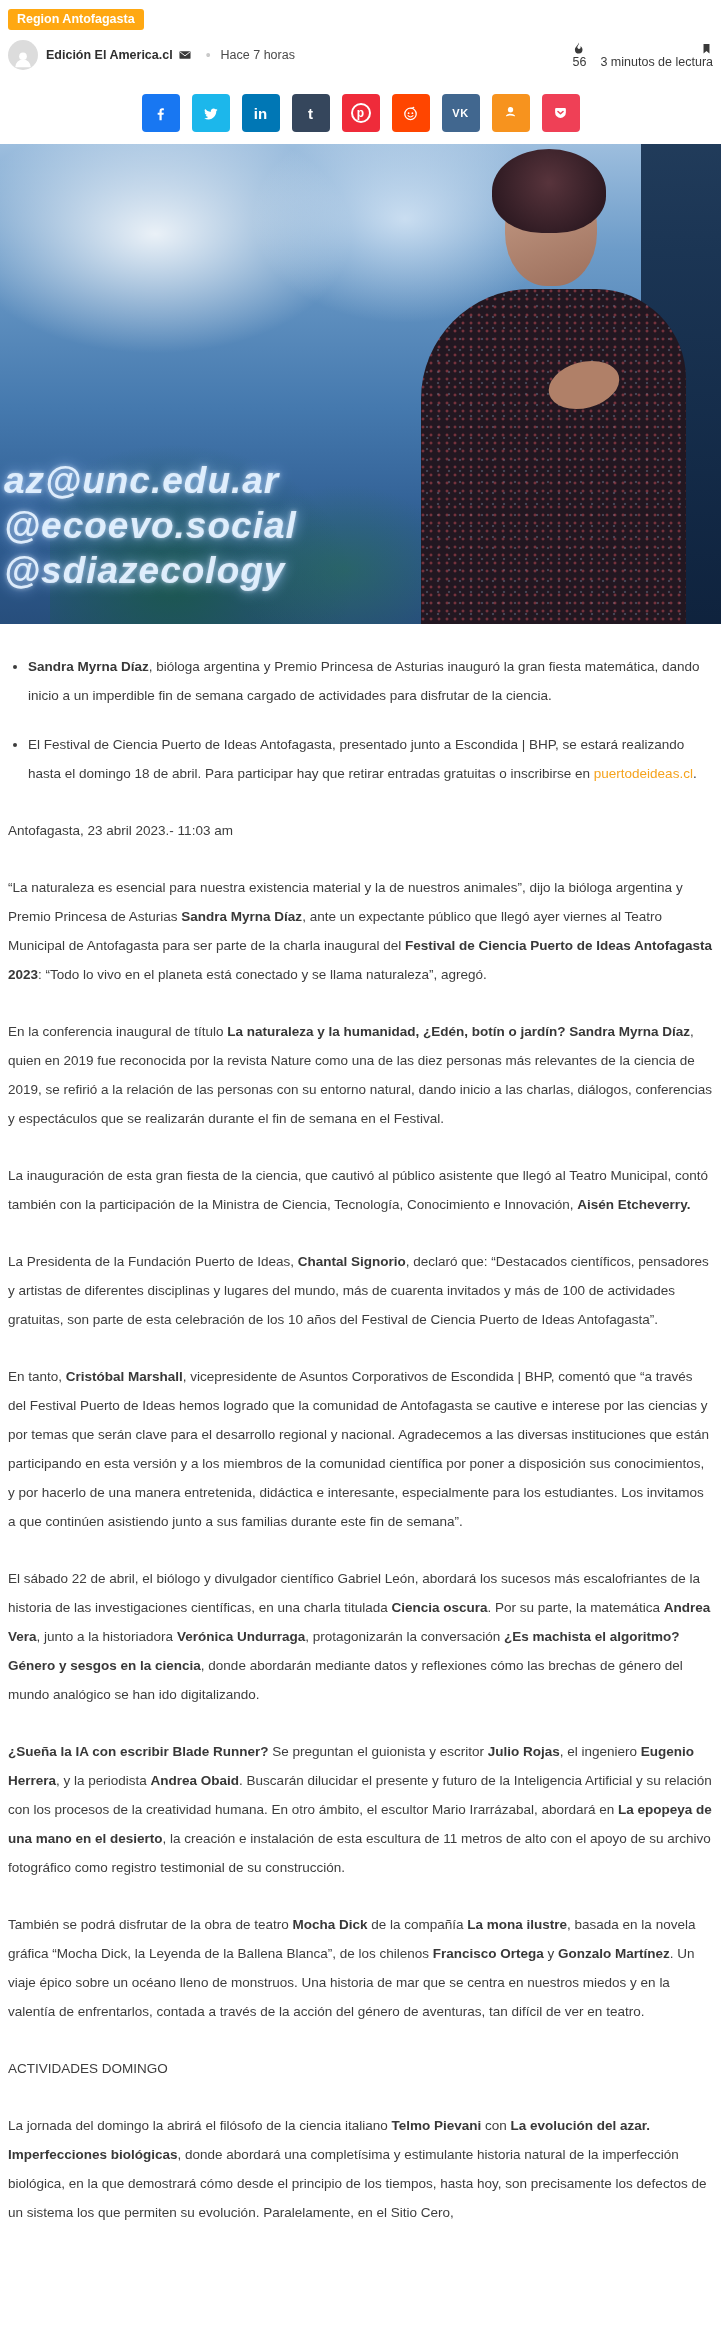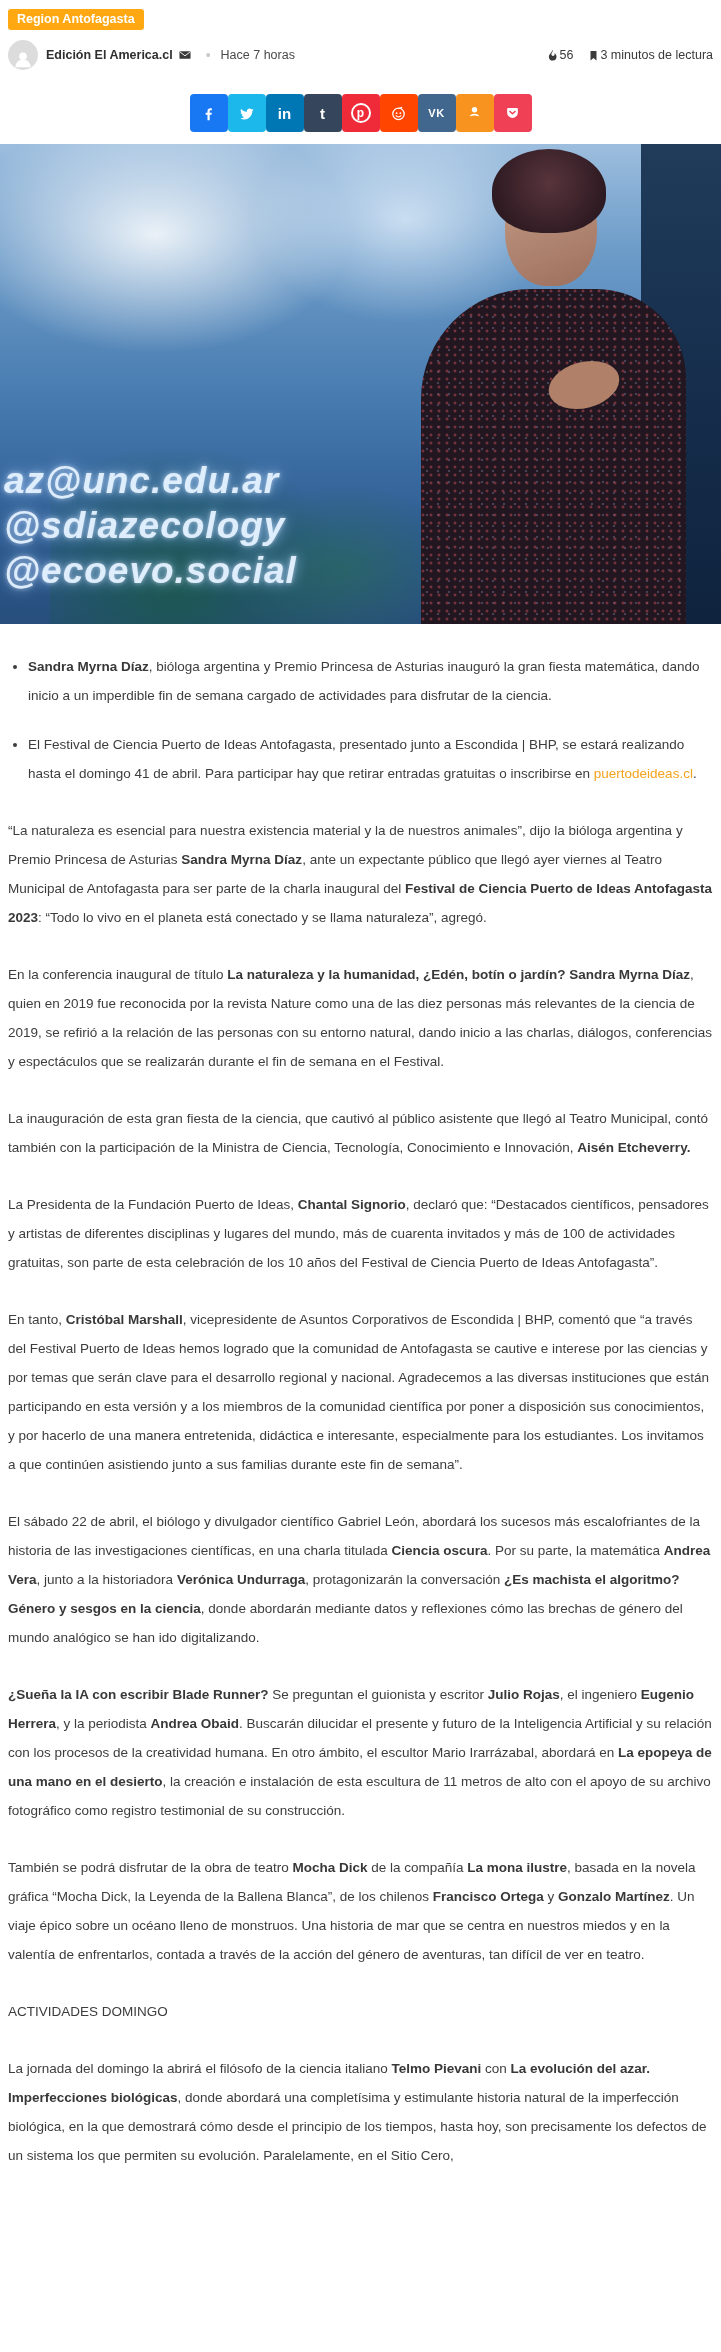--- a/index.html
+++ b/index.html
@@ -17,25 +17,25 @@
   
   .meta{display:flex;align-items:center;margin:10px 8px 0;font-size:12.5px;}
   .avatar{width:30px;height:30px;border-radius:50%;background:#dcdcdc;display:flex;
     align-items:flex-end;justify-content:center;overflow:hidden;flex:0 0 30px;}
   .avatar svg{width:22px;height:22px;}
   .author{margin-left:8px;font-weight:700;color:#2f2f2f;}
   .mail{margin-left:5px;display:inline-flex;align-items:center;}
   .dot{margin:0 10px 0 14px;color:#c9c9c9;font-size:14px;}
   .ago{color:#4a4a4a;}
   .meta-right{margin-left:auto;display:flex;align-items:center;gap:6px;color:#3a3a3a;}
-  .meta-right .grp{display:flex;align-items:flex-end;gap:0;}
+  .meta-right .grp{display:flex;align-items:flex-end;gap:0;flex-direction:column;}
   .meta-right .grp + .grp{margin-left:8px;}
 
   
-  .share-bar{display:flex;justify-content:center;margin:24px 0 0;}
+  .share-bar{display:flex;justify-content:center;gap:12px;margin:24px 0 0;}
   .share-btn{width:38px;height:38px;border-radius:4px;display:flex;align-items:center;
     justify-content:center;cursor:pointer;}
   .share-btn svg{width:19px;height:19px;display:block;}
   .share-txt{color:#fff;font-weight:700;font-size:15px;line-height:1;}
   .share-txt.small{font-size:11px;letter-spacing:.5px;}
   .circle-glyph{width:20px;height:20px;border:2px solid #fff;border-radius:50%;color:#fff;
     font-weight:700;font-size:12px;display:flex;align-items:center;justify-content:center;box-sizing:border-box;}
 
   
   .hero{position:relative;width:721px;height:480px;margin-top:12px;overflow:hidden;
@@ -178,30 +178,31 @@
     <div class="haze2"></div>
     <div class="plants"></div>
     <div class="plants2"></div>
     <div class="right-dark"></div>
     <div class="fig-body"></div>
     <div class="fig-head"></div>
     <div class="fig-hair"></div>
     <div class="fig-hands"></div>
     <div class="hero-text">
         <div>az@unc.edu.ar</div>
+        <div>@ecoevo.social</div>
         <div>@sdiazecology</div>
-        <div>@ecoevo.social</div>
       </div>
   </div>
 
   <div class="article">
       <ul class="bullets">
         <li><span class="b">Sandra Myrna Díaz</span><span>, bióloga argentina y Premio Princesa de Asturias inauguró la gran fiesta matemática, dando inicio a un imperdible fin de semana cargado de actividades para disfrutar de la ciencia.</span></li>
-        <li><span>El Festival de Ciencia Puerto de Ideas Antofagasta, presentado junto a Escondida | BHP, se estará realizando hasta el domingo 41 de abril. Para participar hay que retirar entradas gratuitas o inscribirse en </span><a class="inline-link">puertodeideas.cl</a><span>.</span></li>
+        <li><span>El Festival de Ciencia Puerto de Ideas Antofagasta, presentado junto a Escondida | BHP, se estará realizando hasta el domingo 18 de abril. Para participar hay que retirar entradas gratuitas o inscribirse en </span><a class="inline-link">puertodeideas.cl</a><span>.</span></li>
       </ul>
+      <p class="blk"><span>Antofagasta, 23 abril 2023.- 11:03 am</span></p>
       <p class="blk"><span>“La naturaleza es esencial para nuestra existencia material y la de nuestros animales”, dijo la bióloga argentina y Premio Princesa de Asturias </span><span class="b">Sandra Myrna Díaz</span><span>, ante un expectante público que llegó ayer viernes al Teatro Municipal de Antofagasta para ser parte de la charla inaugural del </span><span class="b">Festival de Ciencia Puerto de Ideas Antofagasta 2023</span><span>: “Todo lo vivo en el planeta está conectado y se llama naturaleza”, agregó.</span></p>
       <p class="blk"><span>En la conferencia inaugural de título </span><span class="b">La naturaleza y la humanidad, ¿Edén, botín o jardín? Sandra Myrna Díaz</span><span>, quien en 2019 fue reconocida por la revista Nature como una de las diez personas más relevantes de la ciencia de 2019, se refirió a la relación de las personas con su entorno natural, dando inicio a las charlas, diálogos, conferencias y espectáculos que se realizarán durante el fin de semana en el Festival.</span></p>
       <p class="blk"><span>La inauguración de esta gran fiesta de la ciencia, que cautivó al público asistente que llegó al Teatro Municipal, contó también con la participación de la Ministra de Ciencia, Tecnología, Conocimiento e Innovación, </span><span class="b">Aisén Etcheverry.</span></p>
       <p class="blk"><span>La Presidenta de la Fundación Puerto de Ideas, </span><span class="b">Chantal Signorio</span><span>, declaró que: “Destacados científicos, pensadores y artistas de diferentes disciplinas y lugares del mundo, más de cuarenta invitados y más de 100 de actividades gratuitas, son parte de esta celebración de los 10 años del Festival de Ciencia Puerto de Ideas Antofagasta”.</span></p>
       <p class="blk"><span>En tanto, </span><span class="b">Cristóbal Marshall</span><span>, vicepresidente de Asuntos Corporativos de Escondida | BHP, comentó que “a través del Festival Puerto de Ideas hemos logrado que la comunidad de Antofagasta se cautive e interese por las ciencias y por temas que serán clave para el desarrollo regional y nacional. Agradecemos a las diversas instituciones que están participando en esta versión y a los miembros de la comunidad científica por poner a disposición sus conocimientos, y por hacerlo de una manera entretenida, didáctica e interesante, especialmente para los estudiantes. Los invitamos a que continúen asistiendo junto a sus familias durante este fin de semana”.</span></p>
       <p class="blk"><span>El sábado 22 de abril, el biólogo y divulgador científico Gabriel León, abordará los sucesos más escalofriantes de la historia de las investigaciones científicas, en una charla titulada </span><span class="b">Ciencia oscura</span><span>. Por su parte, la matemática </span><span class="b">Andrea Vera</span><span>, junto a la historiadora </span><span class="b">Verónica Undurraga</span><span>, protagonizarán la conversación </span><span class="b">¿Es machista el algoritmo? Género y sesgos en la ciencia</span><span>, donde abordarán mediante datos y reflexiones cómo las brechas de género del mundo analógico se han ido digitalizando.</span></p>
       <p class="blk"><span class="b">¿Sueña la IA con escribir Blade Runner?</span><span> Se preguntan el guionista y escritor </span><span class="b">Julio Rojas</span><span>, el ingeniero </span><span class="b">Eugenio Herrera</span><span>, y la periodista </span><span class="b">Andrea Obaid</span><span>. Buscarán dilucidar el presente y futuro de la Inteligencia Artificial y su relación con los procesos de la creatividad humana. En otro ámbito, el escultor Mario Irarrázabal, abordará en </span><span class="b">La epopeya de una mano en el desierto</span><span>, la creación e instalación de esta escultura de 11 metros de alto con el apoyo de su archivo fotográfico como registro testimonial de su construcción.</span></p>
       <p class="blk"><span>También se podrá disfrutar de la obra de teatro </span><span class="b">Mocha Dick</span><span> de la compañía </span><span class="b">La mona ilustre</span><span>, basada en la novela gráfica “Mocha Dick, la Leyenda de la Ballena Blanca”, de los chilenos </span><span class="b">Francisco Ortega</span><span> y </span><span class="b">Gonzalo Martínez</span><span>. Un viaje épico sobre un océano lleno de monstruos. Una historia de mar que se centra en nuestros miedos y en la valentía de enfrentarlos, contada a través de la acción del género de aventuras, tan difícil de ver en teatro.</span></p>
       <p class="blk h-plain">ACTIVIDADES DOMINGO</p>
       <p class="blk"><span>La jornada del domingo la abrirá el filósofo de la ciencia italiano </span><span class="b">Telmo Pievani</span><span> con </span><span class="b">La evolución del azar. Imperfecciones biológicas</span><span>, donde abordará una completísima y estimulante historia natural de la imperfección biológica, en la que demostrará cómo desde el principio de los tiempos, hasta hoy, son precisamente los defectos de un sistema los que permiten su evolución. Paralelamente, en el Sitio Cero, </span></p>

